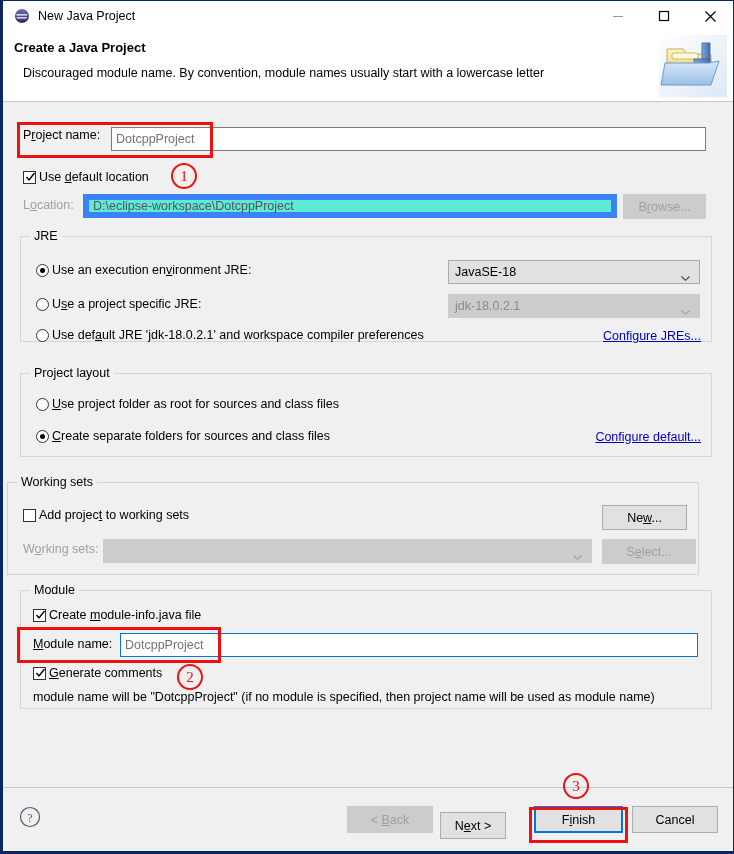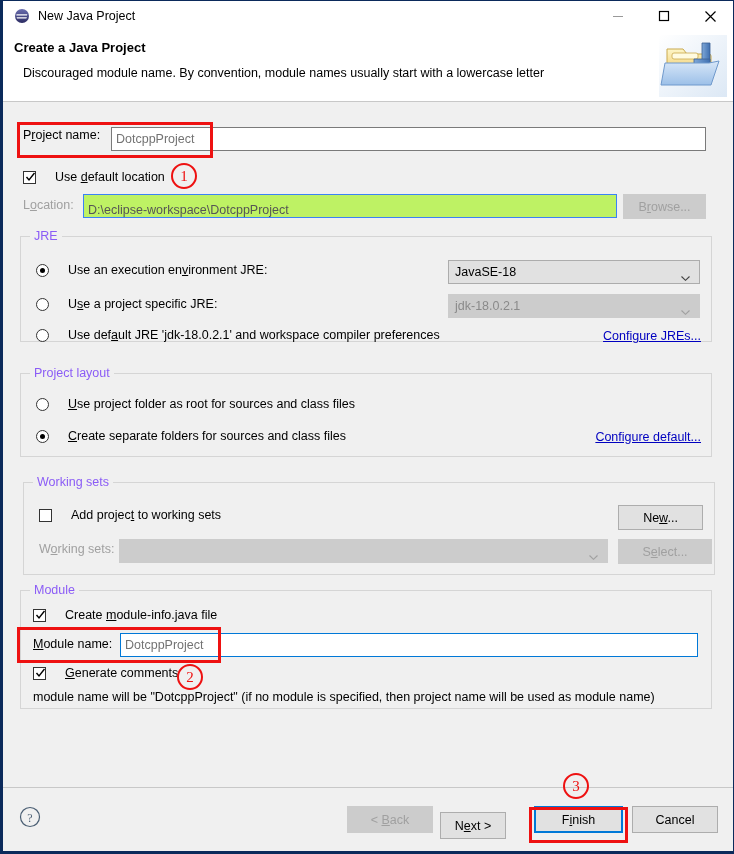--- a/index.html
+++ b/index.html
@@ -100,24 +100,23 @@
     font-family: "Liberation Sans", sans-serif;
     font-size: 12.5px;
     color: #737373;
     padding: 0 4px;
     display: flex;
     align-items: center;
     height: 24px;
   }
   .textfield.focused { border: 1px solid #0078d7; }
   .textfield.disabled {
-    background: #bef264;
-    border: 1px solid #3b82f6;
+    background: #5eead4;
+    border: 6px solid #3b82f6;
     color: #a6a6a6;
-    align-items: flex-end;
   }
 
   
   .btn {
     box-sizing: border-box;
     border: 1px solid #adadad;
     background: #e1e1e1;
     font-family: "Liberation Sans", sans-serif;
     font-size: 12.5px;
     color: #000;
@@ -180,35 +179,35 @@
     vertical-align: middle;
   }
   .rd .dot {
     position: absolute;
     left: 3px; top: 3px;
     width: 5px; height: 5px;
     border-radius: 50%;
     background: #000;
   }
   .ctl-row { display: flex; align-items: center; }
-  .ctl-row .lbl { margin-left: 19px; }
+  .ctl-row .lbl { margin-left: 3px; }
 
   
   .group {
     position: absolute;
     box-sizing: border-box;
     border: 1px solid #d5d5d5;
   }
   .group > .gtitle {
     position: absolute;
     top: -8px; left: 9px;
     background: #f0f0f0;
     padding: 0 4px;
     font-size: 12.5px;
-    color: #8b5cf6;
+    color: #000000;
   }
 
   .link {
     font-size: 12.5px;
     color: #0000c0;
     text-decoration: underline;
     white-space: nowrap;
     cursor: pointer;
   }
 
@@ -400,21 +399,21 @@
         <span class="lbl"><span class="u">C</span><span>reate separate folders for sources and class files</span></span>
       </div>
 
       <div class="ctl-row" style="position:absolute; left:15px; top:23px;">
         <span class="rd"></span>
         <span class="lbl"><span class="u">U</span><span>se project folder as root for sources and class files</span></span>
       </div>
       <span class="link" style="position:absolute; right:10px; top:56px;">Configure default...</span>
     </div>
 
-    <div class="group" style="left:20px; top:380px; width:692px; height:93px;">
+    <div class="group" style="left:4px; top:380px; width:692px; height:93px;">
       <span class="gtitle">Working sets</span>
 
       <div class="ctl-row" style="position:absolute; left:15px; top:25px;">
         <span class="cb"></span>
         <span class="lbl"><span>Add projec</span><span class="u">t</span><span> to working sets</span></span>
       </div>
       <div class="btn" style="position:absolute; left:594px; top:22px; width:85px;">
         <span><span>Ne</span><span class="u">w</span><span>...</span></span>
       </div>
 

